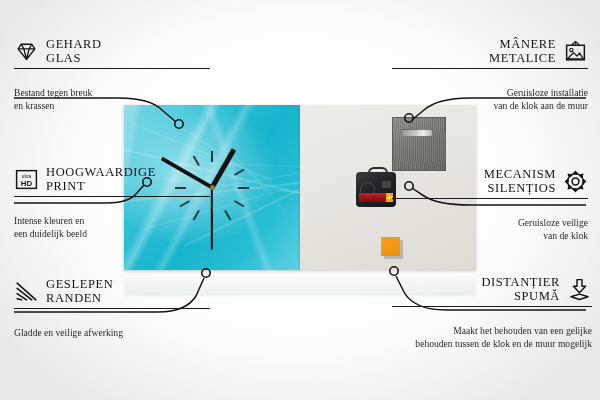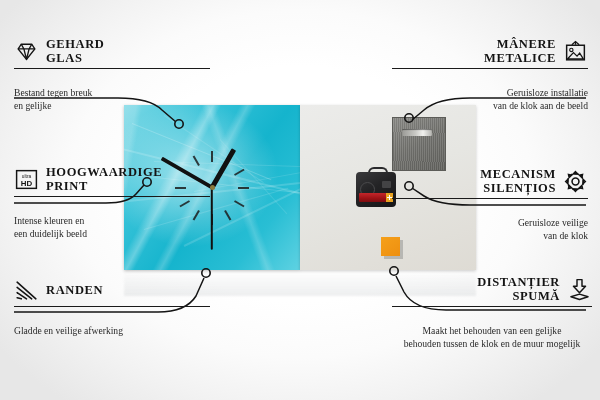--- a/index.html
+++ b/index.html
@@ -12,40 +12,40 @@
     position:relative;width:600px;height:400px;
     background:
       radial-gradient(ellipse 62% 70% at 50% 46%, #ffffff 0%, #ffffff 42%, #fbfbfb 62%, #f2f2f2 80%, #e7e7e7 100%);
     overflow:hidden;
   }
   
   .feature{position:absolute;width:196px;}
   .feature .head{display:flex;align-items:center;gap:7px;}
   .feature.right .head{justify-content:flex-end;}
   .title{
-    font-size:12.5px;line-height:13.5px;font-weight:700;
+    font-size:12.5px;line-height:13.5px;font-weight:400;
     letter-spacing:.6px;color:#141414;text-transform:uppercase;
   }
   .feature.left .title{text-align:left;}
   .feature.right .title{text-align:right;}
   .rule{height:1.4px;background:#1a1a1a;margin-top:3px;width:100%;}
   .desc{
     font-size:9.6px;line-height:12.3px;color:#2a2a2a;margin-top:18px;
   }
   .feature.right .desc{text-align:right;}
   .ico{width:25px;height:25px;flex:0 0 25px;display:block;}
   
   #f-glass{left:14px;top:38px;}
   #f-print{left:14px;top:166px;}
   #f-edges{left:14px;top:278px;}
   #f-handles{left:392px;top:38px;}
   #f-mech{left:392px;top:168px;}
   #f-spacer{left:392px;top:276px;}
   #f-spacer{width:200px;}
-  #f-spacer .desc{white-space:nowrap;text-align:center;}
+  #f-spacer .desc{white-space:nowrap;}
 
   
   #photo{position:absolute;left:124px;top:105px;width:352px;height:165px;}
   #clock{
     position:absolute;left:0;top:0;width:176px;height:165px;
     background:
       radial-gradient(ellipse 90% 80% at 38% 42%, rgba(255,255,255,.55) 0%, rgba(255,255,255,0) 55%),
       linear-gradient(128deg,#7fd9e6 0%,#36c2d8 28%,#15b4cd 55%,#29bed4 78%,#5fd2e2 100%);
     overflow:hidden;
     box-shadow:0 1px 3px rgba(0,0,0,.25);
@@ -227,21 +227,21 @@
         </g>
       </svg>
       <div class="title">
         <div>GEHARD</div>
         <div>GLAS</div>
       </div>
     </div>
     <div class="rule"></div>
     <div class="desc">
       <div>Bestand tegen breuk</div>
-      <div>en gelijke</div>
+      <div>en krassen</div>
     </div>
   </div>
 
   <div class="feature left" id="f-print">
     <div class="head">
       <svg class="ico" viewBox="0 0 24 24">
         <rect x="2.5" y="3.5" width="19" height="17" fill="none" stroke="#141414" stroke-width="1.4"></rect>
         <text x="12" y="11" font-family="Liberation Sans, sans-serif" font-size="4.6" text-anchor="middle" fill="#141414">ultra</text>
         <text x="12" y="18" font-family="Liberation Sans, sans-serif" font-size="7.6" font-weight="bold" text-anchor="middle" fill="#141414">HD</text>
       </svg>
@@ -261,20 +261,21 @@
     <div class="head">
       <svg class="ico" viewBox="0 0 24 24">
         <g stroke="#141414" stroke-width="1.5" stroke-linecap="round">
           <line x1="3" y1="4" x2="21" y2="20"></line>
           <line x1="3" y1="9" x2="17" y2="20"></line>
           <line x1="3" y1="14" x2="12" y2="20"></line>
           <line x1="3" y1="19" x2="7" y2="20"></line>
         </g>
       </svg>
       <div class="title">
+        <div>GESLEPEN</div>
         <div>RANDEN</div>
       </div>
     </div>
     <div class="rule"></div>
     <div class="desc">
       <div>Gladde en veilige afwerking</div>
     </div>
   </div>
 
   <div class="feature right" id="f-handles">
@@ -287,21 +288,21 @@
         <path d="M12 2.5 L12 5.5" stroke="#141414" stroke-width="1.2" fill="none"></path>
         <path d="M8.5 5.5 L12 2.5 L15.5 5.5" stroke="#141414" stroke-width="1.2" fill="none"></path>
         <rect x="3.5" y="6" width="17" height="14" fill="none" stroke="#141414" stroke-width="1.4"></rect>
         <circle cx="8" cy="10.5" r="1.6" fill="none" stroke="#141414" stroke-width="1.1"></circle>
         <path d="M4.5 19 L10 13 L13.5 16.5 L16 13.5 L19.5 19 Z" fill="none" stroke="#141414" stroke-width="1.2"></path>
       </svg>
     </div>
     <div class="rule"></div>
     <div class="desc">
       <div>Geruisloze installatie</div>
-      <div>van de klok aan de beeld</div>
+      <div>van de klok aan de muur</div>
     </div>
   </div>
 
   <div class="feature right" id="f-mech">
     <div class="head">
       <div class="title">
         <div>MECANISM</div>
         <div>SILENȚIOS</div>
       </div>
       <svg class="ico" viewBox="0 0 24 24">

